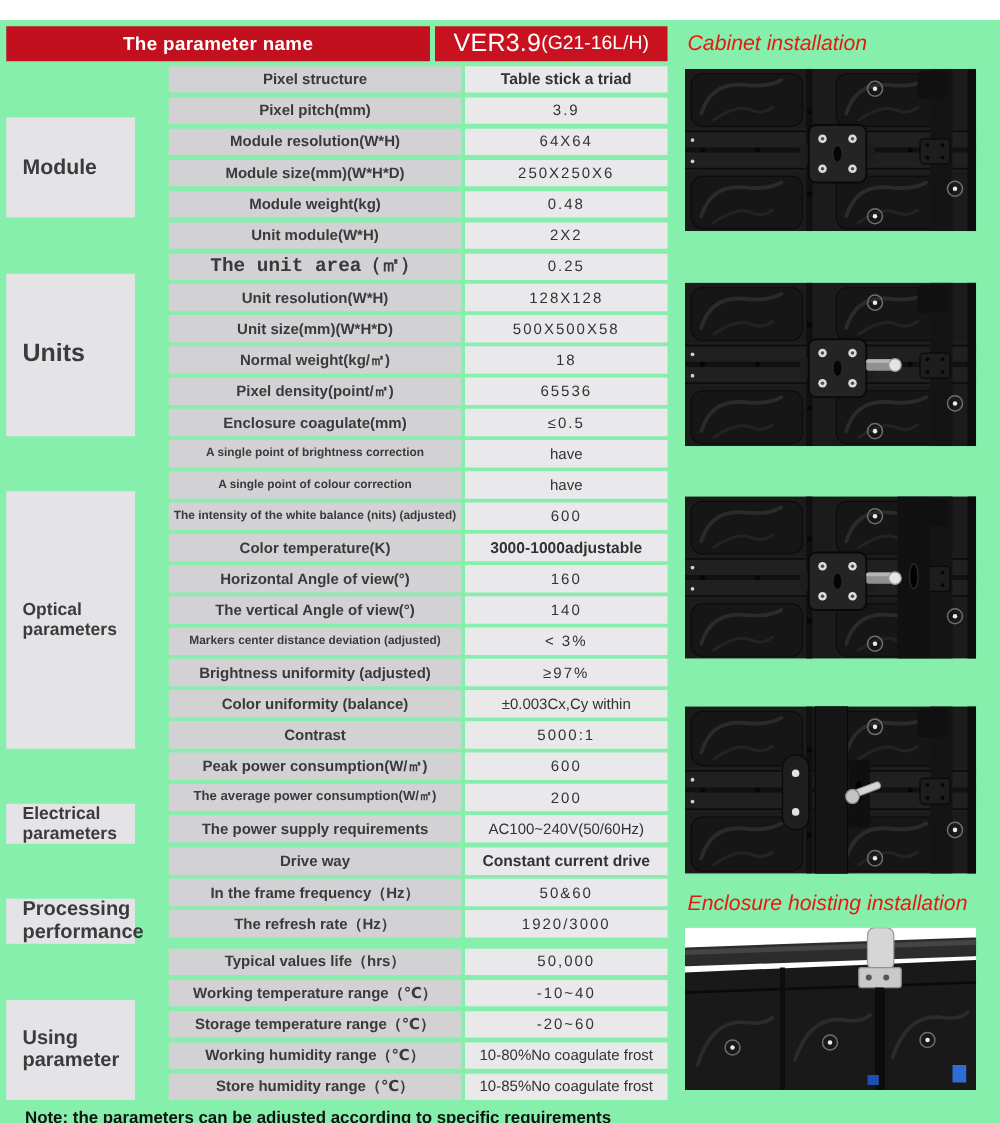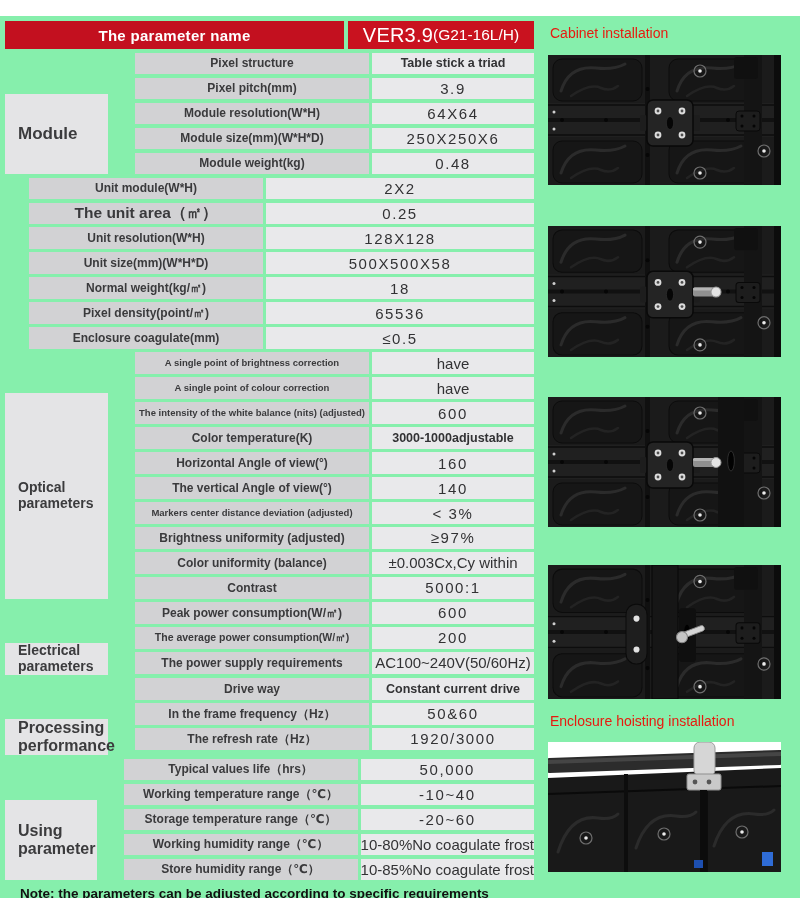--- a/index.html
+++ b/index.html
@@ -34,29 +34,29 @@
   .section:nth-child(4) .section-label{font-size:14px;}
   .section:nth-child(5) .section-label{font-size:16px;}
   .section:nth-child(6) .section-label{font-size:16px;}
   .rows{flex:1;display:flex;flex-direction:column;gap:3.6px;}
   .row{display:flex;gap:3px;height:21.4px;padding-left:24px;}
   .param-cell{width:234px;background:var(--param-bg);color:#3a3a3c;font-weight:bold;
     font-size:12px;display:flex;align-items:center;justify-content:center;text-align:center;
     line-height:1.05;}
   .param-cell.small{font-size:9.5px;}
   .param-cell.psmall{font-size:10.5px;}
-  .param-cell.plarge{font-size:15.5px;}
-  .value-cell{flex:1;background:var(--value-bg);color:#323234;font-size:15px;
+  .param-cell.plarge{font-size:15.5px;font-family:Liberation Mono, monospace;}
+  .value-cell{flex:1;background:var(--value-bg);color:#323234;font-size:12px;
     display:flex;align-items:center;justify-content:center;text-align:center;white-space:nowrap;}
   .value-cell.vbold{font-weight:bold;font-size:12.5px;}
   .value-cell.spaced{letter-spacing:1.6px;}
 
   
   .right-panel{position:absolute;left:548px;top:0;width:240px;height:898px;}
-  .panel-title{position:absolute;left:2px;color:var(--title-red);font-size:14px;white-space:nowrap;}
+  .panel-title{position:absolute;left:2px;color:var(--title-red);font-size:17px;white-space:nowrap;font-style:italic;}
   .panel-title.t1{top:9px;}
   .panel-title.t2{top:697px;}
   .photo{position:absolute;left:0;width:233px;overflow:hidden;}
   .photo svg{display:block;}
   .photo.p1{top:39px;height:130px;}
   .photo.p2{top:210px;height:131px;}
   .photo.p3{top:381px;height:130px;}
   .photo.p4{top:549px;height:134px;}
   .photo.p5{top:726px;height:130px;}
 
@@ -97,20 +97,21 @@
               <div class="param-cell">Module size(mm)(W*H*D)</div>
               <div class="value-cell spaced">250X250X6</div>
             </div>
             <div class="row">
               <div class="param-cell">Module weight(kg)</div>
               <div class="value-cell spaced">0.48</div>
             </div>
           </div>
         </div>
         <div class="section">
+          <div class="section-label">Units</div>
           <div class="rows">
             <div class="row">
               <div class="param-cell">Unit module(W*H)</div>
               <div class="value-cell spaced">2X2</div>
             </div>
             <div class="row">
               <div class="param-cell plarge">The unit area（㎡）</div>
               <div class="value-cell spaced">0.25</div>
             </div>
             <div class="row">

